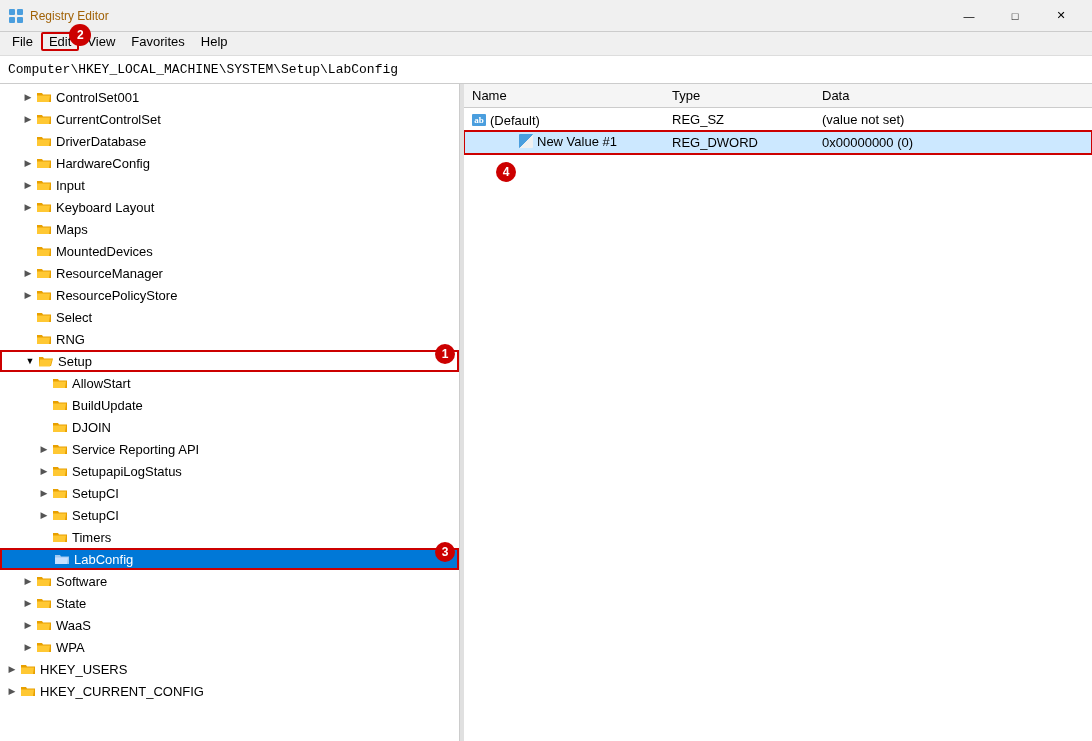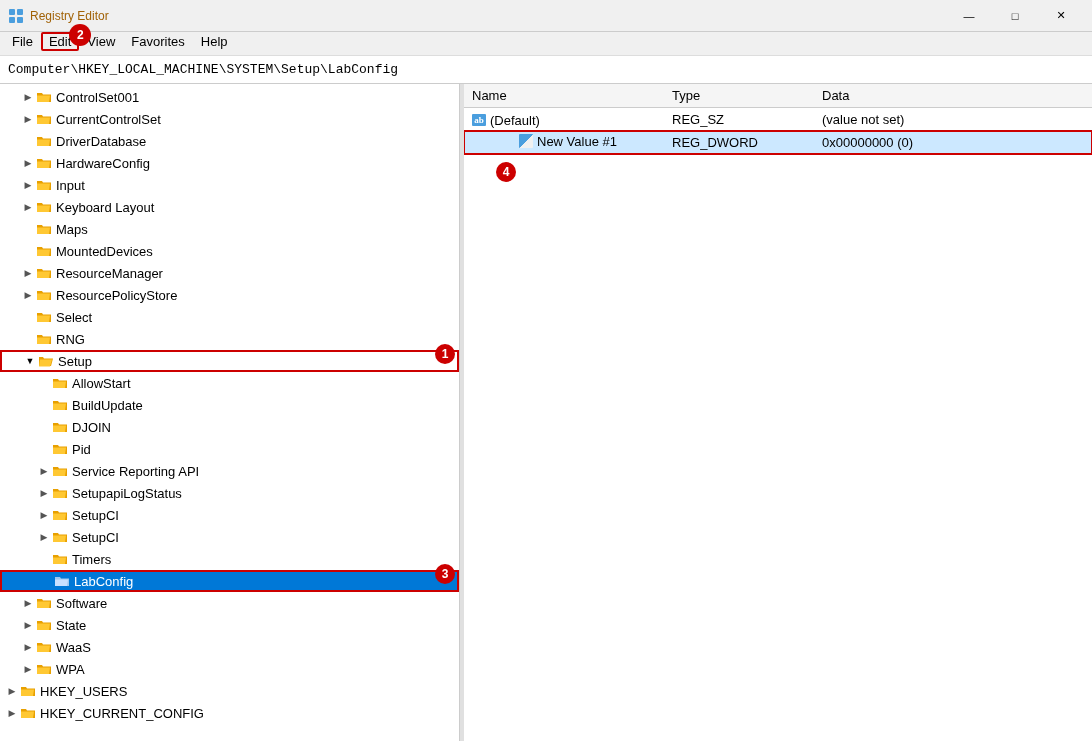--- a/index.html
+++ b/index.html
@@ -442,30 +442,20 @@
       <span class="expand-placeholder"></span>
       <span class="folder-icon folder-yellow">
         <svg width="16" height="14" viewBox="0 0 16 14">
             <path d="M1 3h5l1 1.5h8V12H1z" fill="#e8a000"></path>
             <path d="M1 5.5h13L13 12H1z" fill="#ffc833"></path>
           </svg>
       </span>
       <span class="tree-label">DJOIN</span>
     </div>
 
-    <div class="tree-item indent-2">
-      <span class="expand-placeholder"></span>
-      <span class="folder-icon folder-yellow">
-        <svg width="16" height="14" viewBox="0 0 16 14">
-            <path d="M1 3h5l1 1.5h8V12H1z" fill="#e8a000"></path>
-            <path d="M1 5.5h13L13 12H1z" fill="#ffc833"></path>
-          </svg>
-      </span>
-      <span class="tree-label">Pid</span>
-    </div>
 
     <div class="tree-item indent-2">
       <span class="expand-btn">▶</span>
       <span class="folder-icon folder-yellow">
         <svg width="16" height="14" viewBox="0 0 16 14">
             <path d="M1 3h5l1 1.5h8V12H1z" fill="#e8a000"></path>
             <path d="M1 5.5h13L13 12H1z" fill="#ffc833"></path>
           </svg>
       </span>
       <span class="tree-label">Service Reporting API</span>

